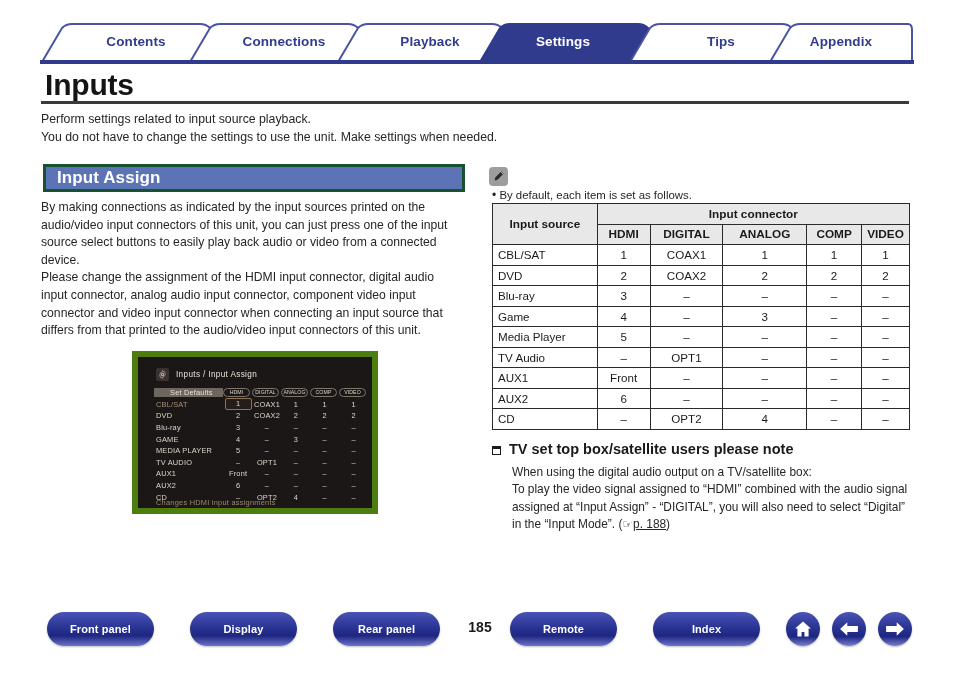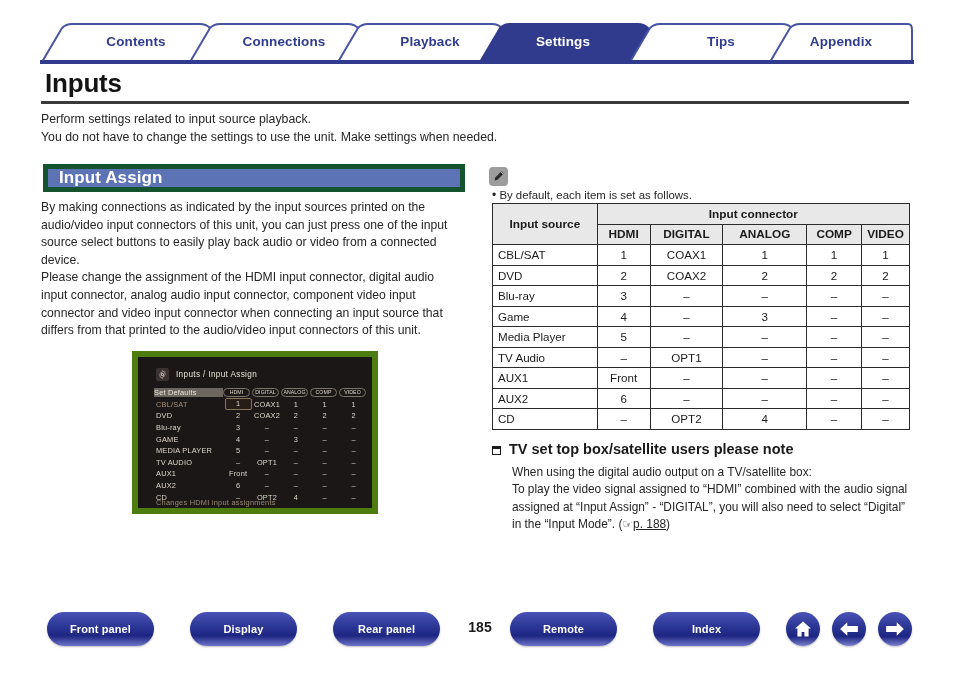--- a/index.html
+++ b/index.html
@@ -27,39 +27,39 @@
   }
   .tab-label.active { color: #ffffff; }
   .tab-underline {
     position: absolute; left: 40px; top: 60px;
     width: 874px; height: 4px; background: #303b8e;
   }
 
   
   .page-title {
     position: absolute; left: 45px; top: 68px;
-    font-size: 26px; font-weight: bold; color: #141414;
+    font-size: 30px; font-weight: bold; color: #141414;
     letter-spacing: -0.2px;
   }
   .title-rule {
     position: absolute; left: 41px; top: 101px;
     width: 868px; height: 3px; background: #3a3a3a;
   }
 
   .intro {
     position: absolute; left: 41px; top: 111px; width: 600px;
     font-size: 12.3px; line-height: 17.5px; color: #262626;
   }
 
   
   .section-bar {
     position: absolute; left: 43px; top: 164px;
     width: 422px; height: 28px;
     background: #5c74b5;
-    border: 5px solid #14532d;
+    border: 3px solid #14532d;
     display: flex; align-items: center;
   }
   .section-bar span {
     color: #ffffff; font-size: 17px; font-weight: bold;
     padding-left: 11px; letter-spacing: 0.1px;
   }
 
   
   .left-body {
     position: absolute; left: 41px; top: 199px; width: 420px;
@@ -90,21 +90,21 @@
     font-family: "Liberation Sans", sans-serif;
   }
   .osd-table {
     position: absolute; left: 18px; top: 30px; width: 212px;
     font-size: 7.4px; color: #ded7cb; letter-spacing: 0.2px;
   }
   .osd-row { display: flex; align-items: center; height: 11.6px; }
   .osd-name { width: 68px; }
   .osd-col { width: 29px; text-align: center; }
   .osd-row.defaults .osd-name {
-    background: #6d665f; color: #e8e2d8; padding-left: 0;
+    background: #6d665f; color: #e8e2d8; padding-left: 16px;
     width: 70px; margin-left: -2px;
   }
   .osd-row.cblsat .osd-name { color: #a8927a; }
   .osd-hdr { display: flex; height: 11px; align-items: center; margin-left: 68px; }
   .osd-hdr div {
     width: 27px; margin-right: 2px; text-align: center;
     font-size: 5.2px; color: #ded7cb;
     border: 1px solid #7d756a; border-radius: 5px;
     letter-spacing: 0.1px; line-height: 7px;
   }

